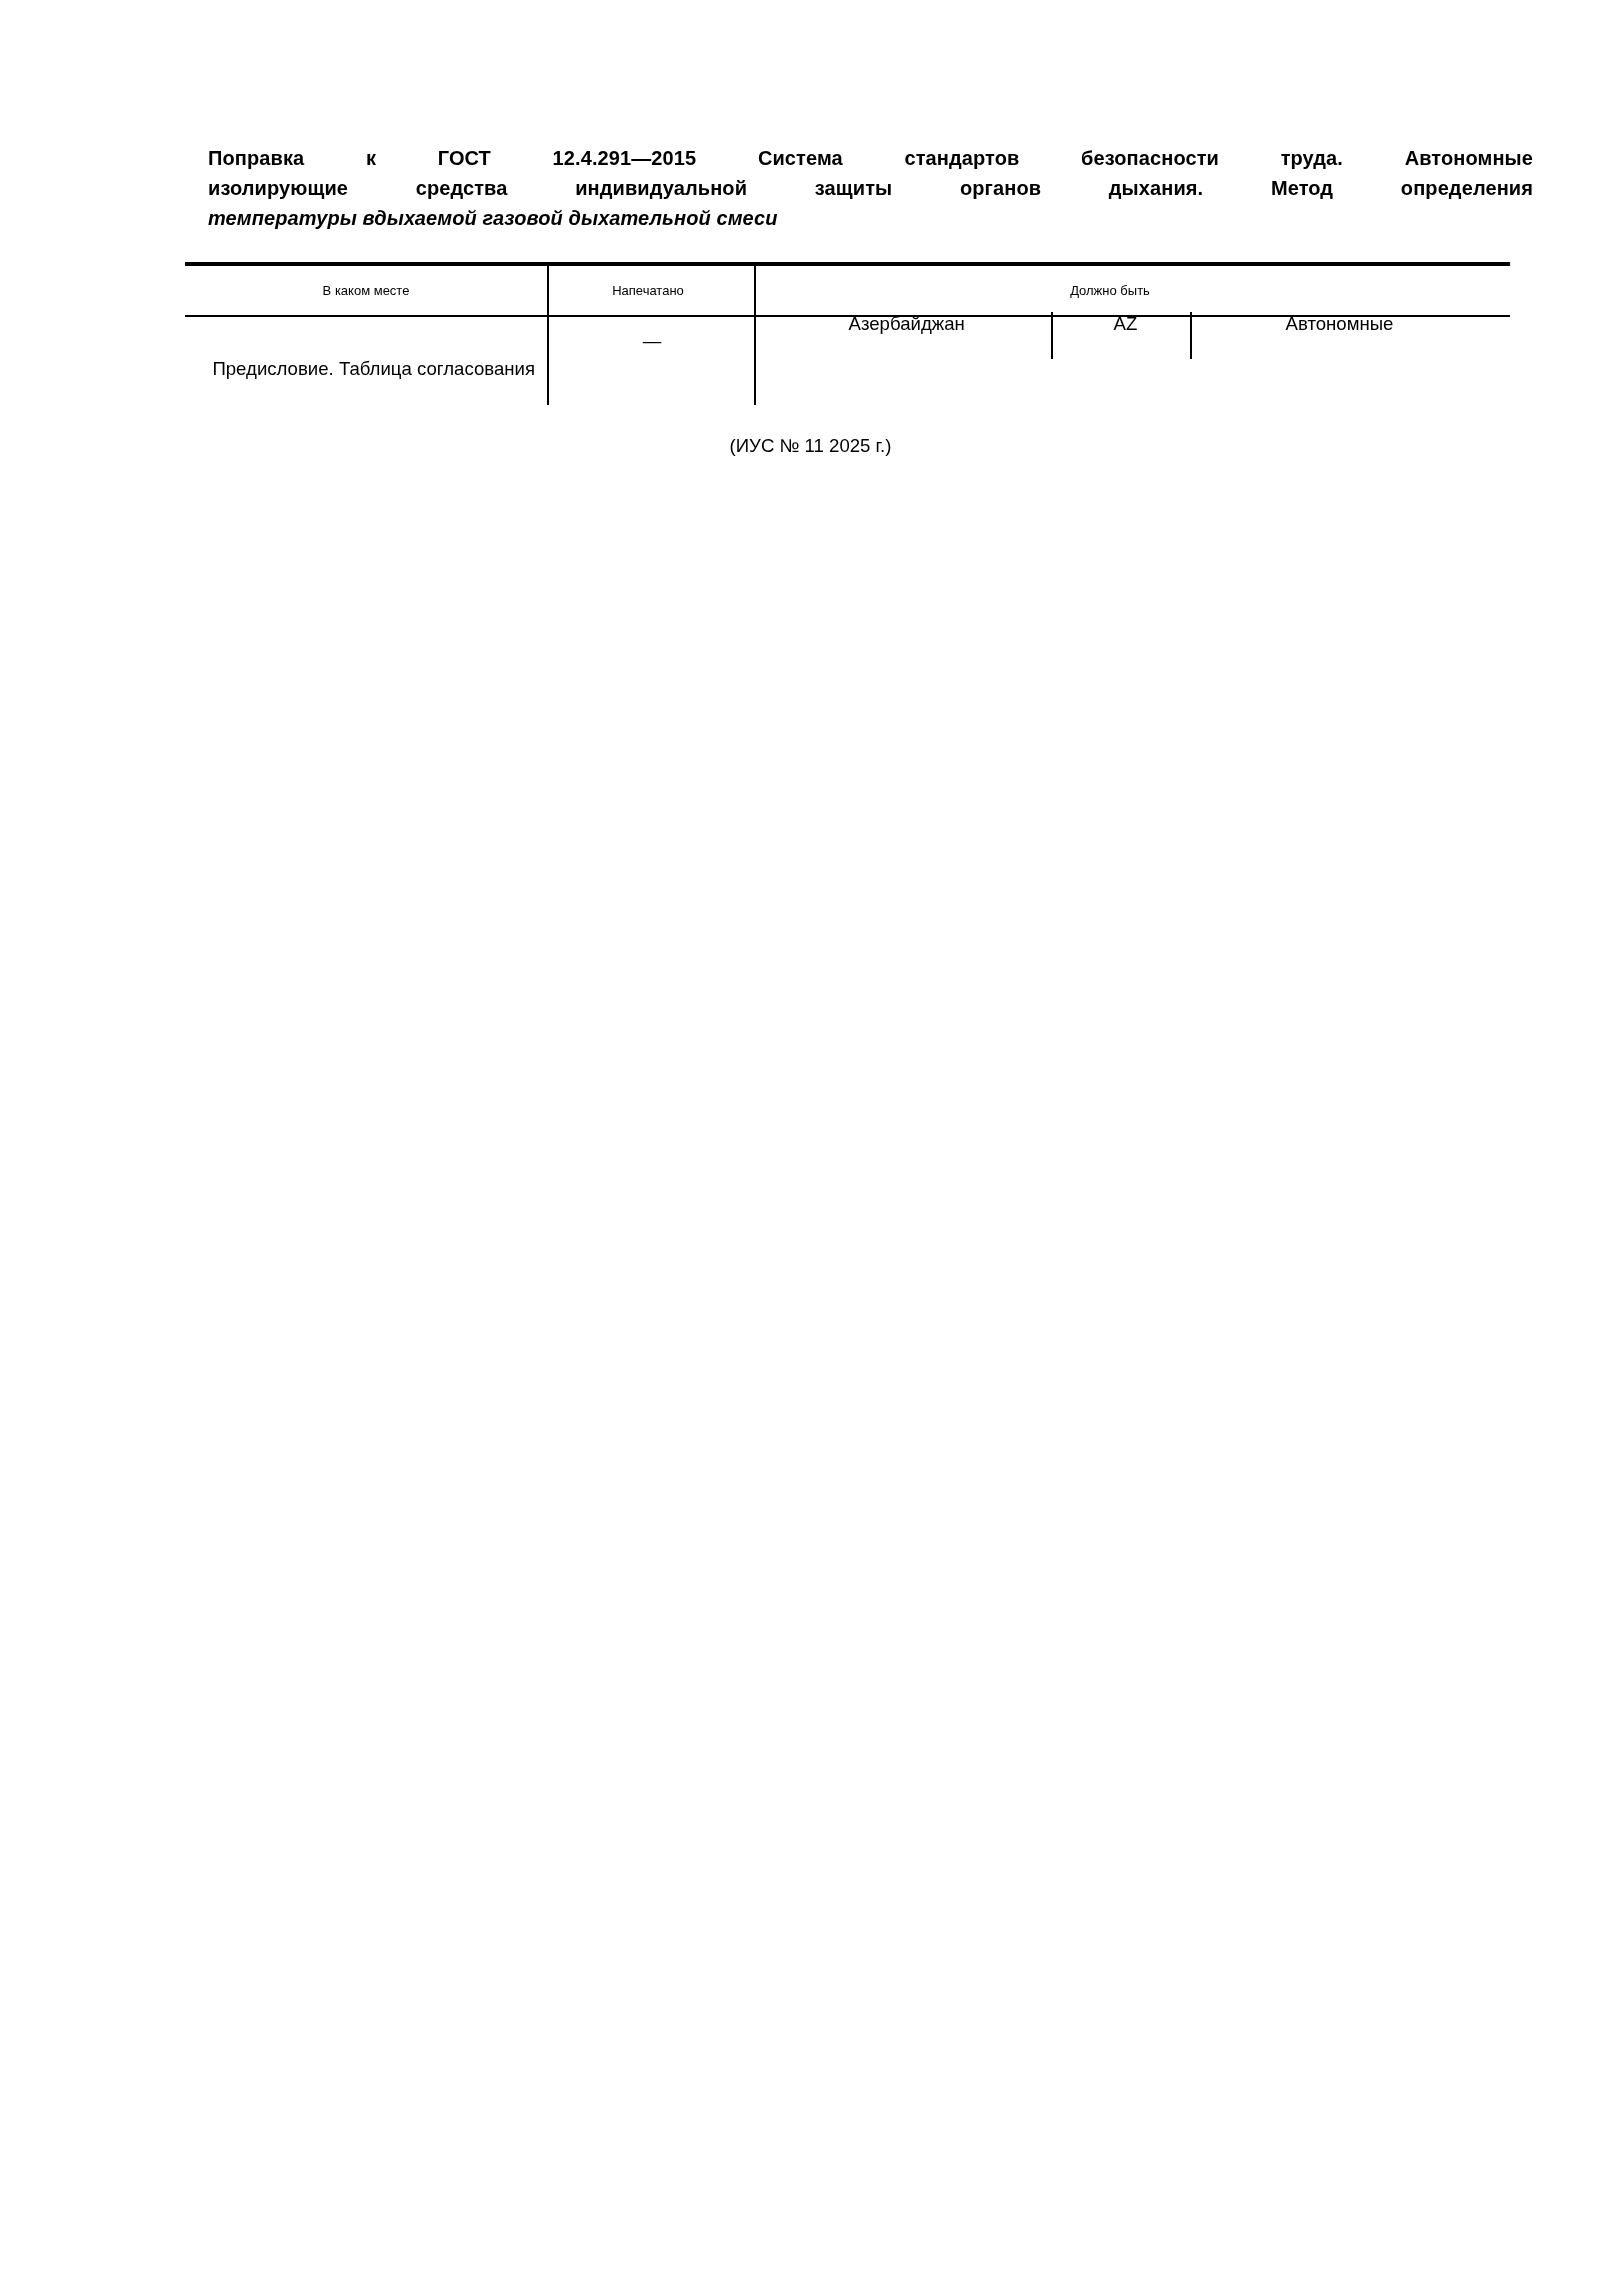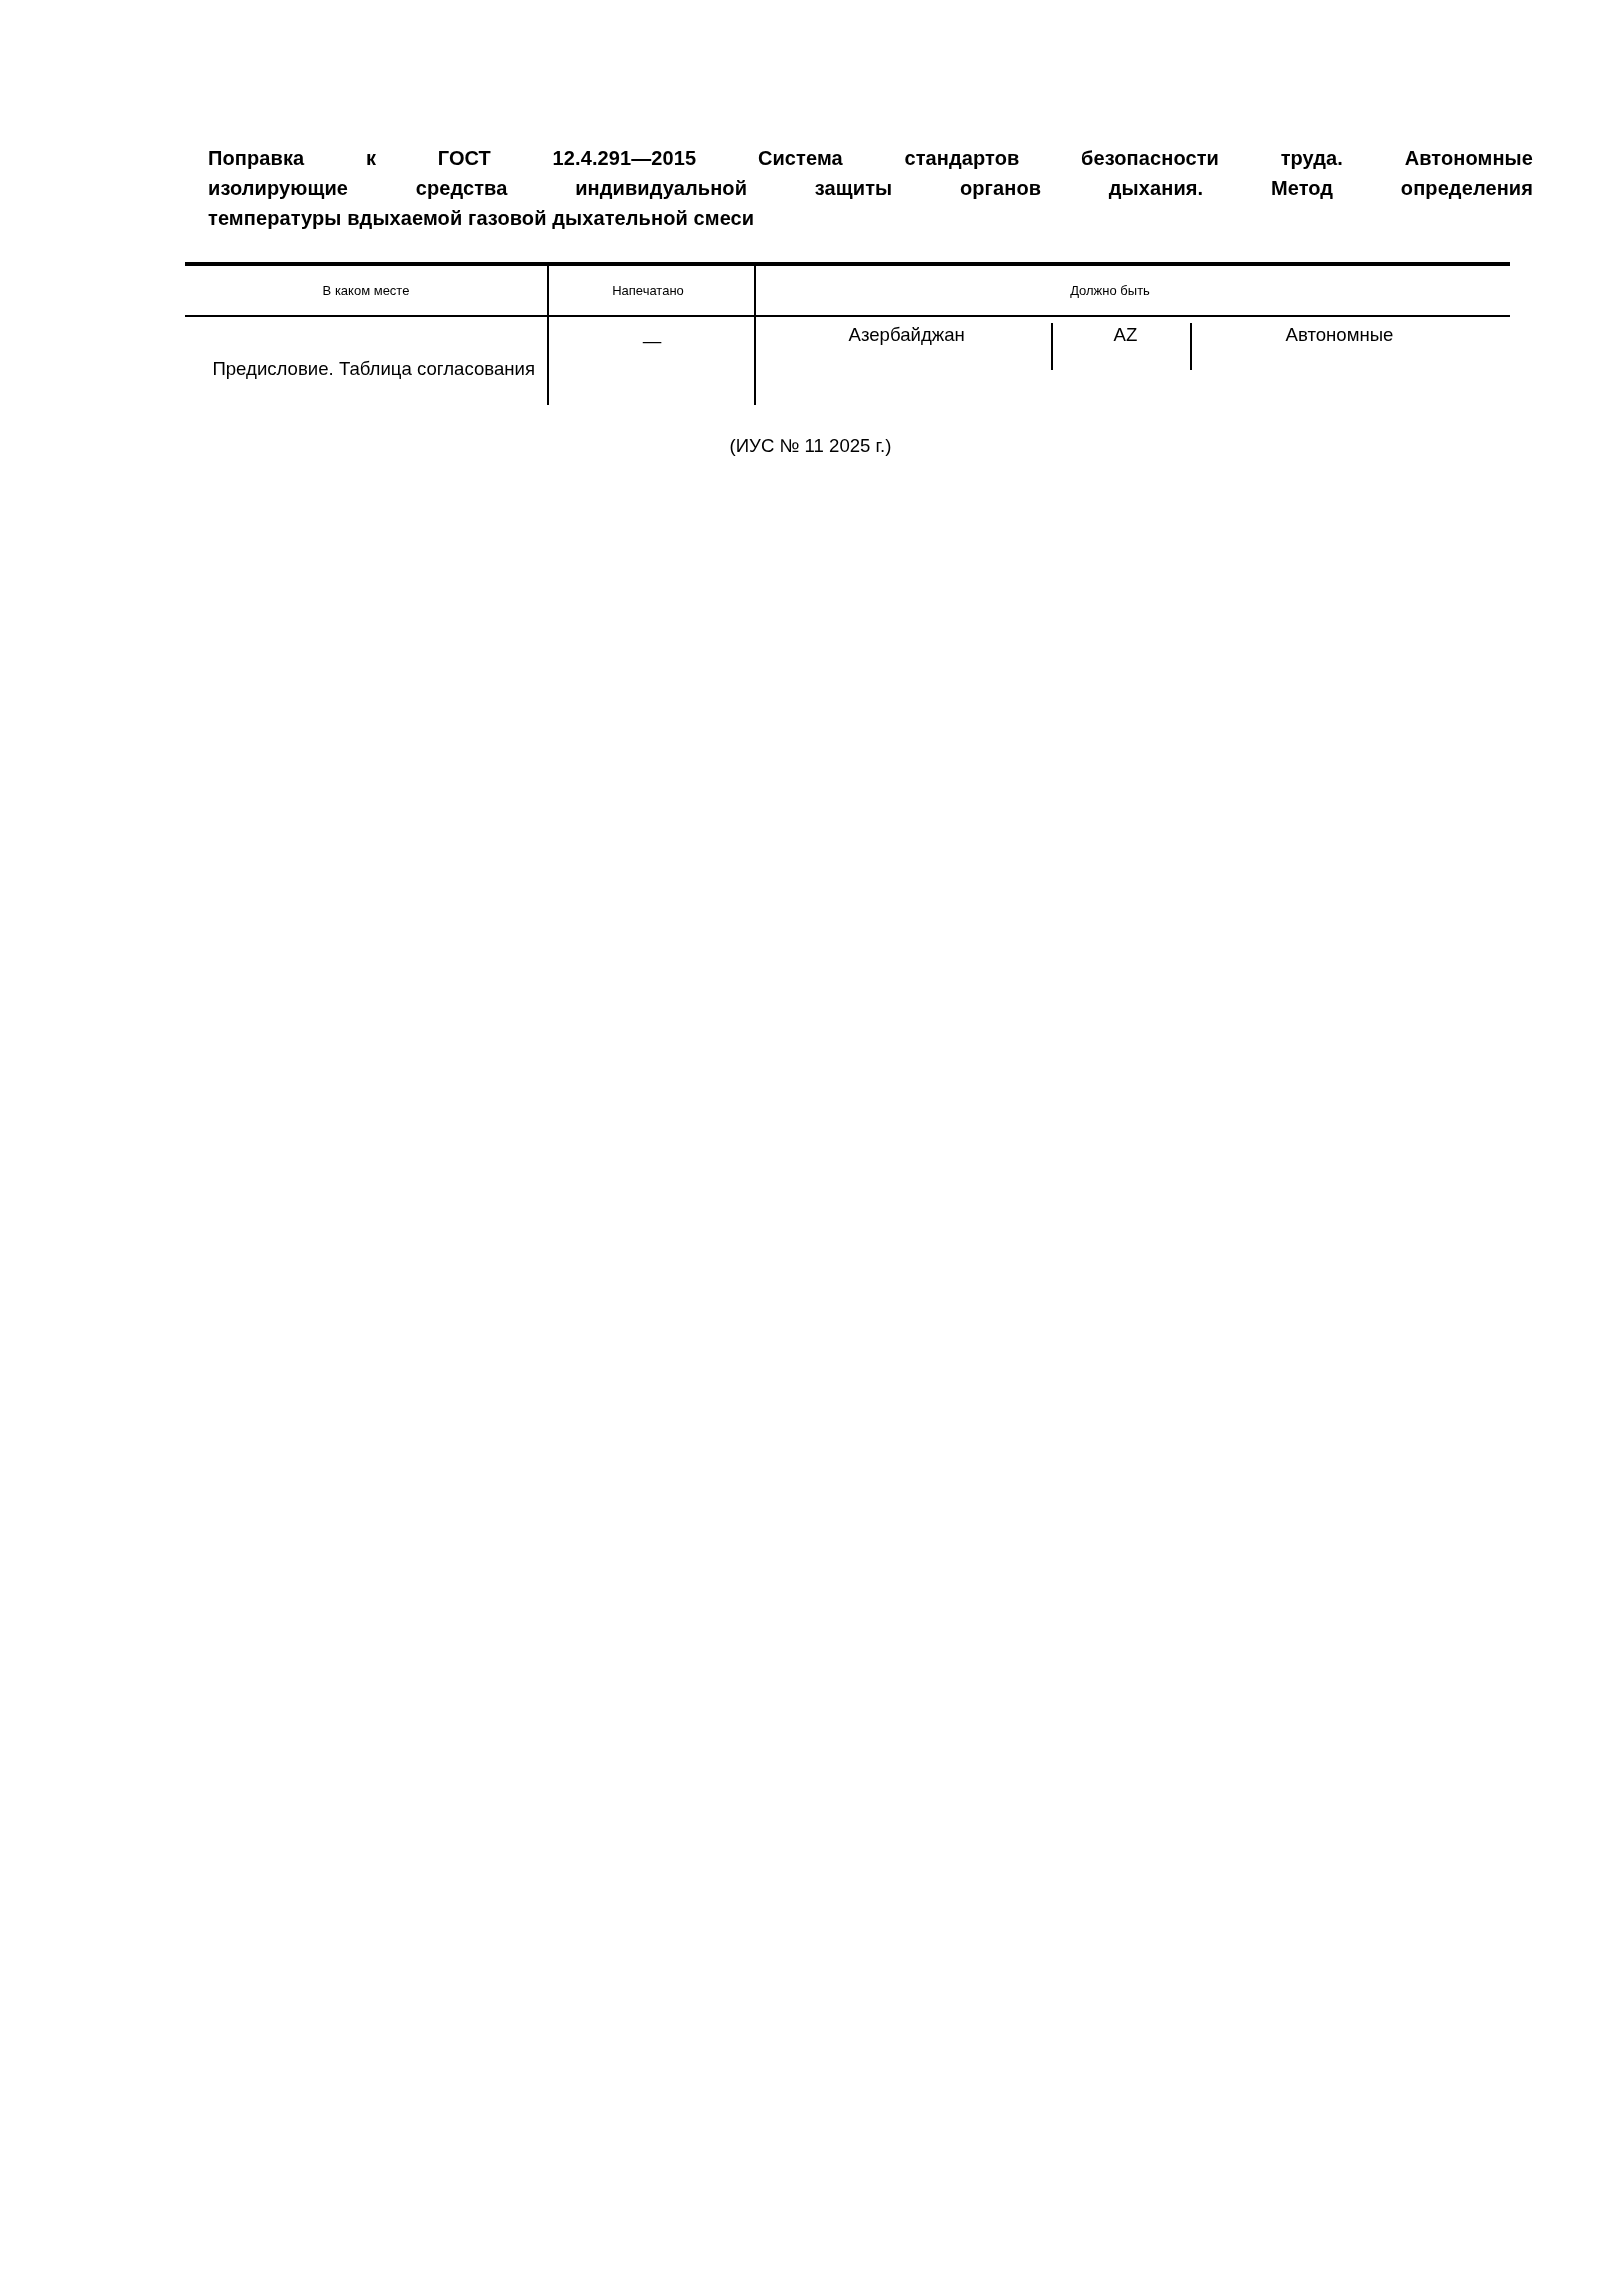--- a/index.html
+++ b/index.html
@@ -41,20 +41,21 @@
   }
   .doc-title > span {
     display: block;
   }
   .title-line-justified {
     text-align: justify;
     text-align-last: justify;
   }
   .title-line-last {
     text-align: left;
+    font-style: italic;
   }
 
   
   .corr-table {
     position: absolute;
     left: 185px;
     top: 262px;
     width: 1325px;
   }
   .rule-thick {
@@ -114,21 +115,21 @@
   .cell-printed {
     left: 364px;
     top: 63px;
     width: 206px;
     text-align: center;
   }
 
   .should-group {
     position: absolute;
     left: 571px;
-    top: 57px;
+    top: 46px;
     width: 754px;
     height: 69px;
     padding-left: 26px;
   }
   .should-item {
     position: absolute;
     top: 0;
     font-size: 18.6px;
     line-height: 31px;
     text-align: center;

